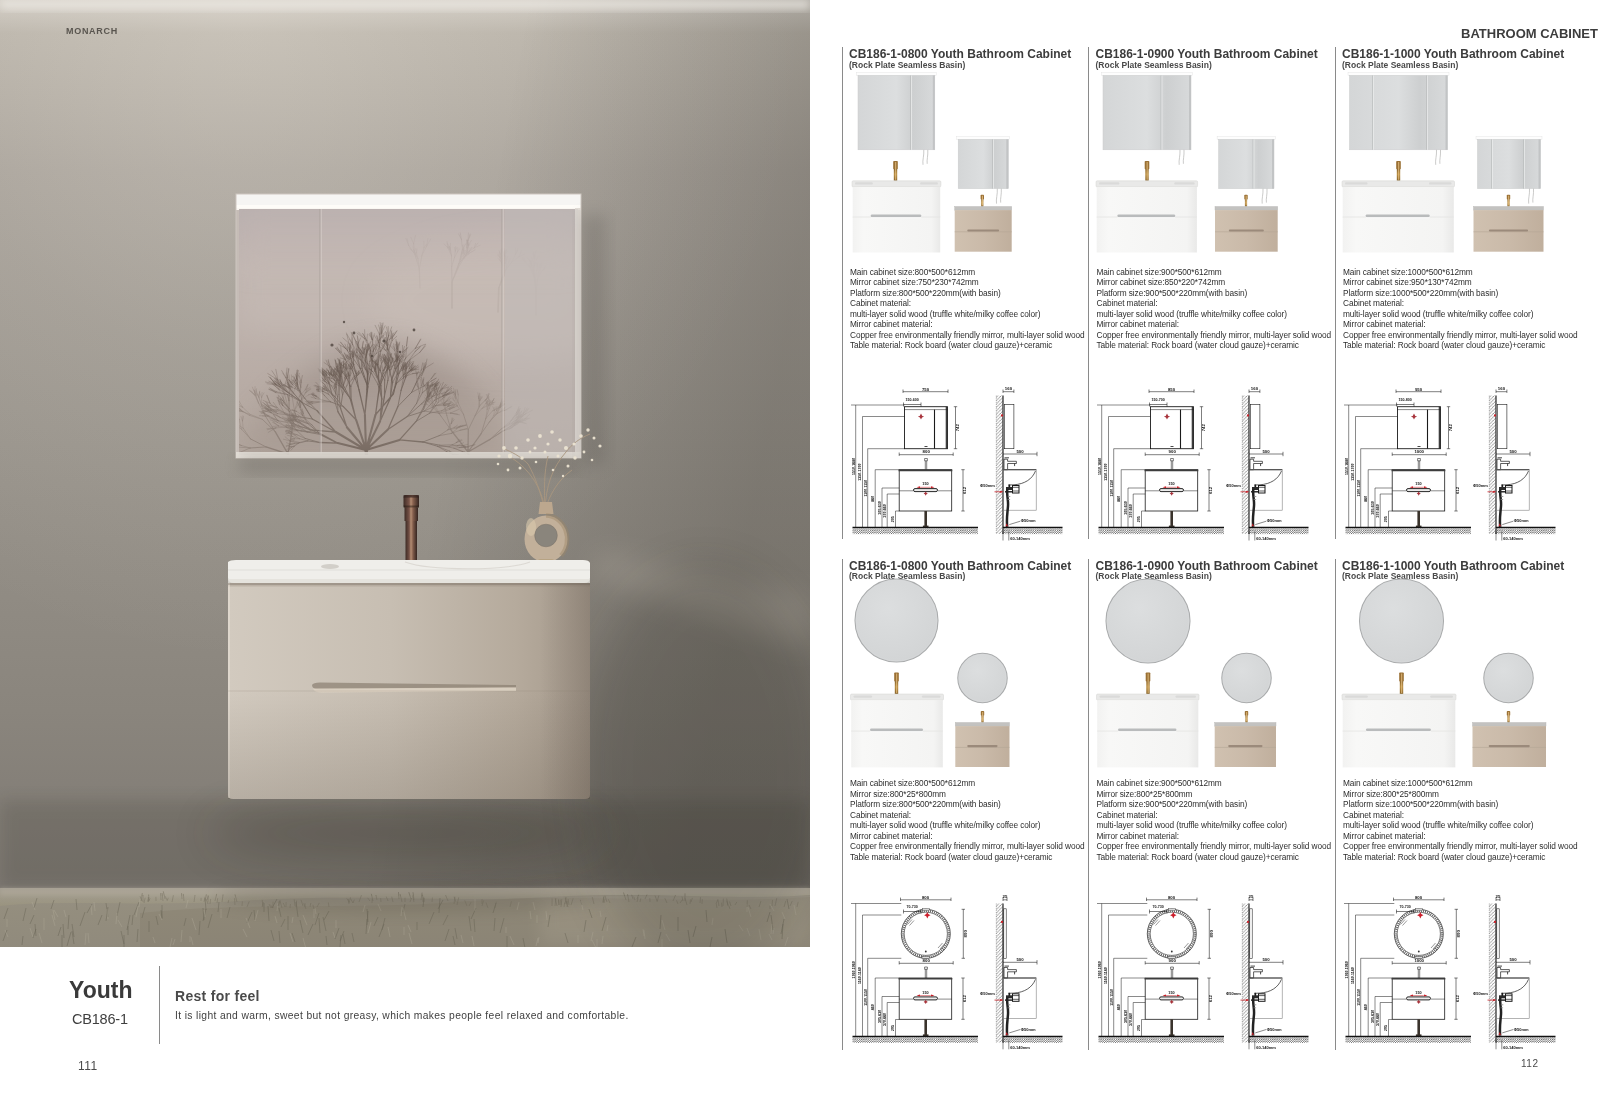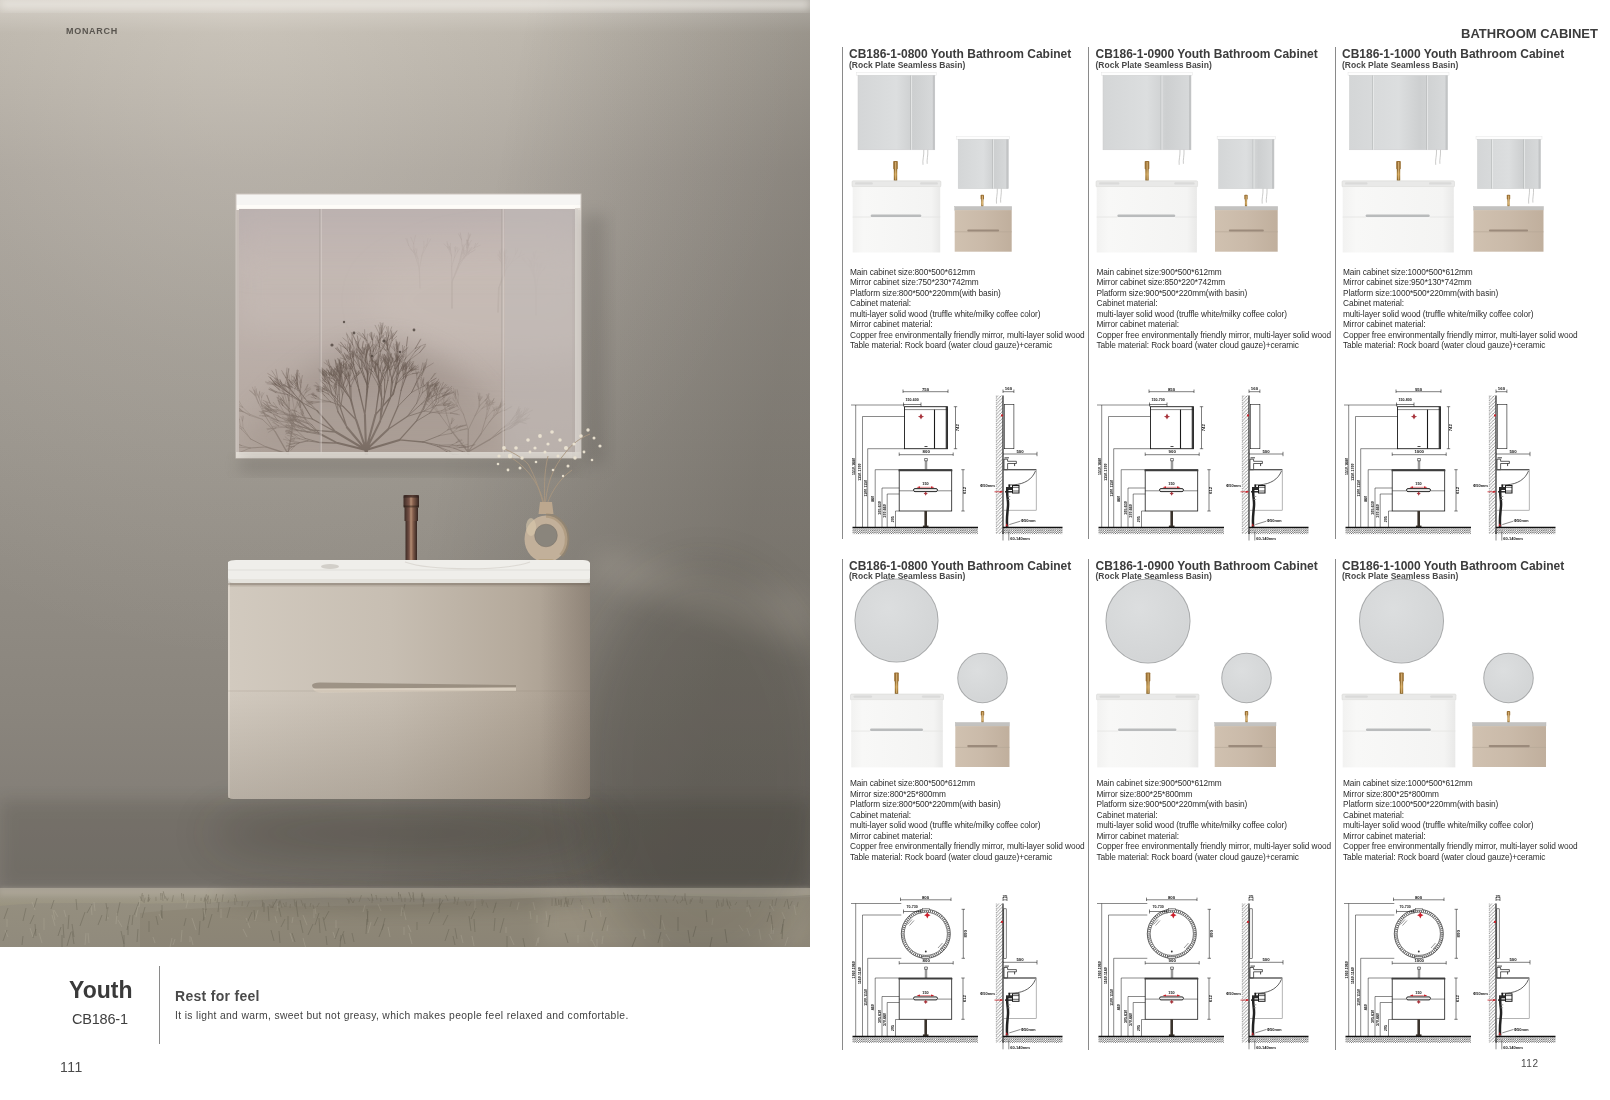--- a/index.html
+++ b/index.html
@@ -471,21 +471,21 @@
     <rect x="228" y="583" width="362" height="2" fill="#6b6155" opacity="0.3"></rect>
     <text x="66" y="34" font-size="9" letter-spacing="0.7" font-weight="bold" fill="#59554f">MONARCH</text>
   </svg>
 
 <div class="abs" style="left:0;top:947px;width:810px;height:153px;background:#fff"></div>
 <div class="abs" style="left:69px;top:977px;font-size:23px;font-weight:bold;color:#3a3a3a">Youth</div>
 <div class="abs" style="left:72px;top:1011px;font-size:14.5px;letter-spacing:-0.2px;color:#3f3f3f">CB186-1</div>
 <div class="abs" style="left:158.5px;top:966px;width:1px;height:78px;background:#8a8a8a"></div>
 <div class="abs" style="left:175px;top:988px;font-size:14px;font-weight:bold;letter-spacing:0.3px;color:#4a4a4a">Rest for feel</div>
 <div class="abs" style="left:175px;top:1010px;font-size:10.3px;color:#3f3f3f;letter-spacing:0.36px">It is light and warm, sweet but not greasy, which makes people feel relaxed and comfortable.</div>
-<div class="abs" style="left:60px;top:1059px;font-size:14px;color:#4a4a4a;letter-spacing:0.5px">111</div>
+<div class="abs" style="left:78px;top:1059px;font-size:12px;color:#4a4a4a;letter-spacing:0.5px">111</div>
 
 <div class="hdr" style="left:1461px;top:26px">BATHROOM CABINET</div>
 <div class="abs" style="left:1521px;top:1058px;font-size:10px;color:#4a4a4a;letter-spacing:0.5px">112</div>
 
 <div class="blk">
 <div class="vline" style="left:841.5px;top:47px;height:492px"></div>
 <div class="t1" style="left:849.0px;top:47.0px">CB186-1-0800 Youth Bathroom Cabinet</div>
 <div class="t2" style="left:849.0px;top:59.5px">(Rock Plate Seamless Basin)</div>
 <svg class="abs" style="left:841.5px;top:66px" width="225" height="192" viewBox="841.5 66 225 192">
       <g>

